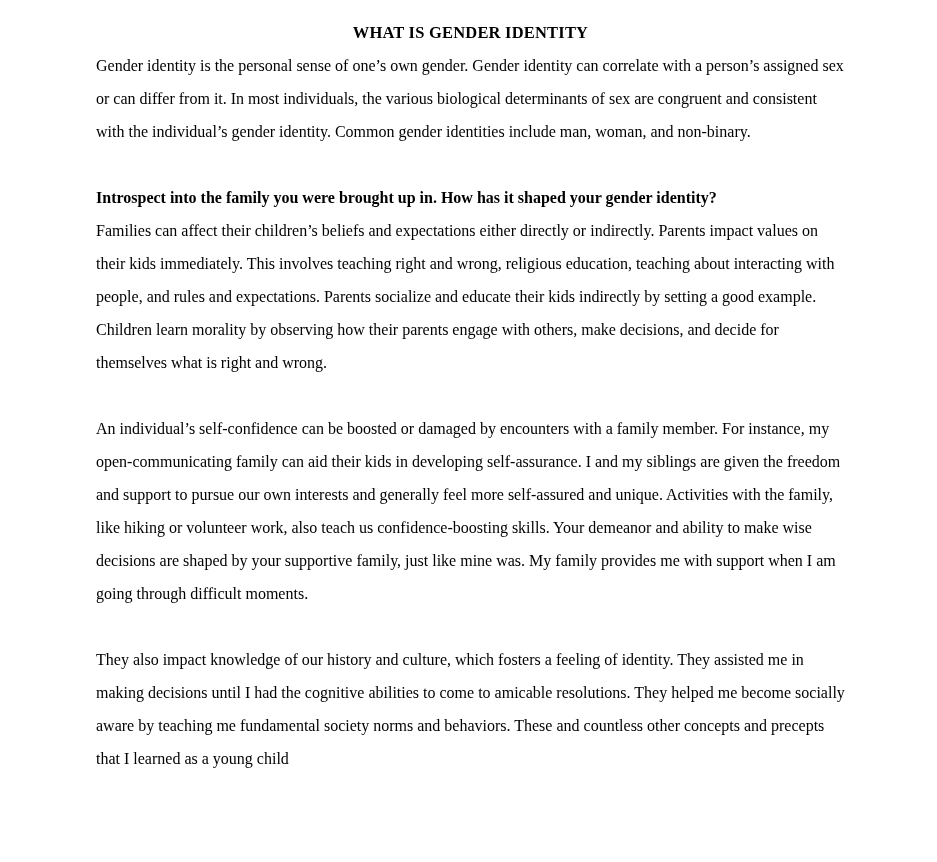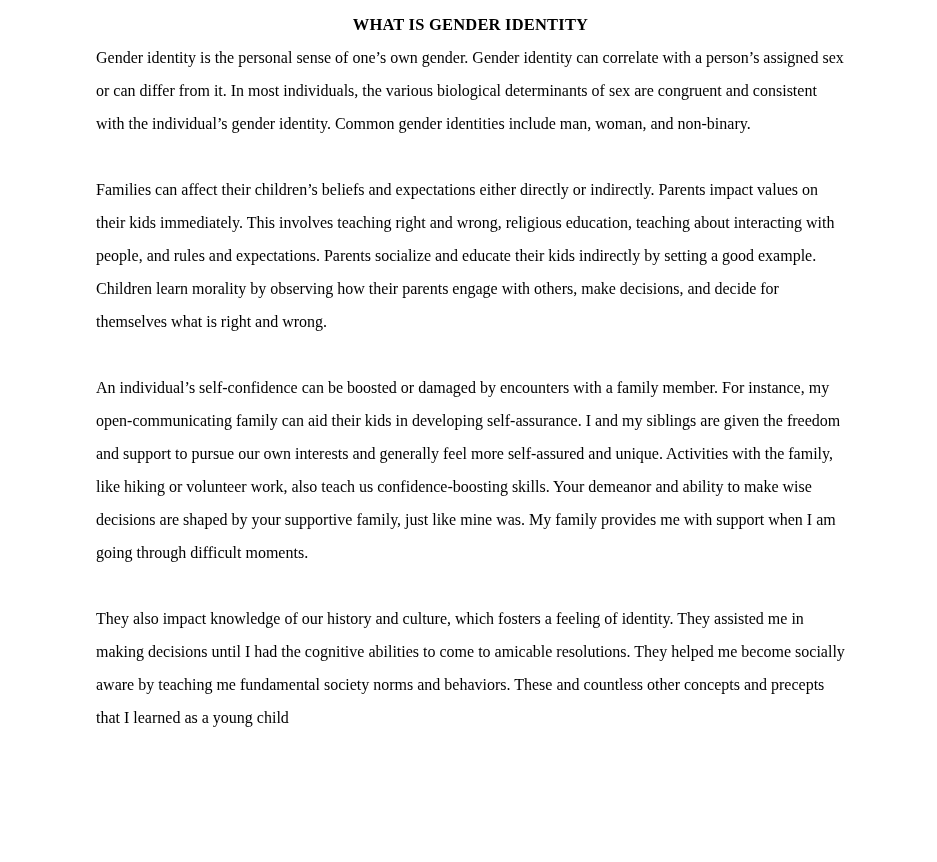--- a/index.html
+++ b/index.html
@@ -9,21 +9,21 @@
   }
   body {
     width: 937px;
     height: 862px;
     overflow: hidden;
   }
   .page {
     box-sizing: border-box;
     width: 937px;
     height: 862px;
-    padding: 8px 92px 0 96px;
+    padding: 16px 92px 0 96px;
     background: #ffffff;
     color: #000000;
     font-family: "Liberation Serif", "DejaVu Serif", serif;
     font-size: 16px;
     line-height: 33px;
     text-align: left;
   }
   .doc-title {
     margin: 0;
     font-size: 16.5px;
@@ -44,19 +44,20 @@
   }
 </style>
 </head>
 <body>
 
 <div class="page">
   <h1 class="doc-title">WHAT IS GENDER IDENTITY</h1>
 
   <p class="para">Gender identity is the personal sense of one’s own gender. Gender identity can correlate with a person’s assigned sex or can differ from it. In most individuals, the various biological determinants of sex are congruent and consistent with the individual’s gender identity. Common gender identities include man, woman, and non-binary.</p>
 
+  <p class="para heading">Introspect into the family you were brought up in. How has it shaped your gender identity?</p>
 
   <p class="para">Families can affect their children’s beliefs and expectations either directly or indirectly. Parents impact values on their kids immediately. This involves teaching right and wrong, religious education, teaching about interacting with people, and rules and expectations. Parents socialize and educate their kids indirectly by setting a good example. Children learn morality by observing how their parents engage with others, make decisions, and decide for themselves what is right and wrong.</p>
 
   <p class="para">An individual’s self-confidence can be boosted or damaged by encounters with a family member. For instance, my open-communicating family can aid their kids in developing self-assurance. I and my siblings are given the freedom and support to pursue our own interests and generally feel more self-assured and unique. Activities with the family, like hiking or volunteer work, also teach us confidence-boosting skills. Your demeanor and ability to make wise decisions are shaped by your supportive family, just like mine was. My family provides me with support when I am going through difficult moments.</p>
 
   <p class="para last">They also impact knowledge of our history and culture, which fosters a feeling of identity. They assisted me in making decisions until I had the cognitive abilities to come to amicable resolutions. They helped me become socially aware by teaching me fundamental society norms and behaviors. These and countless other concepts and precepts that I learned as a young child</p>
 </div>
 
 </body></html>

